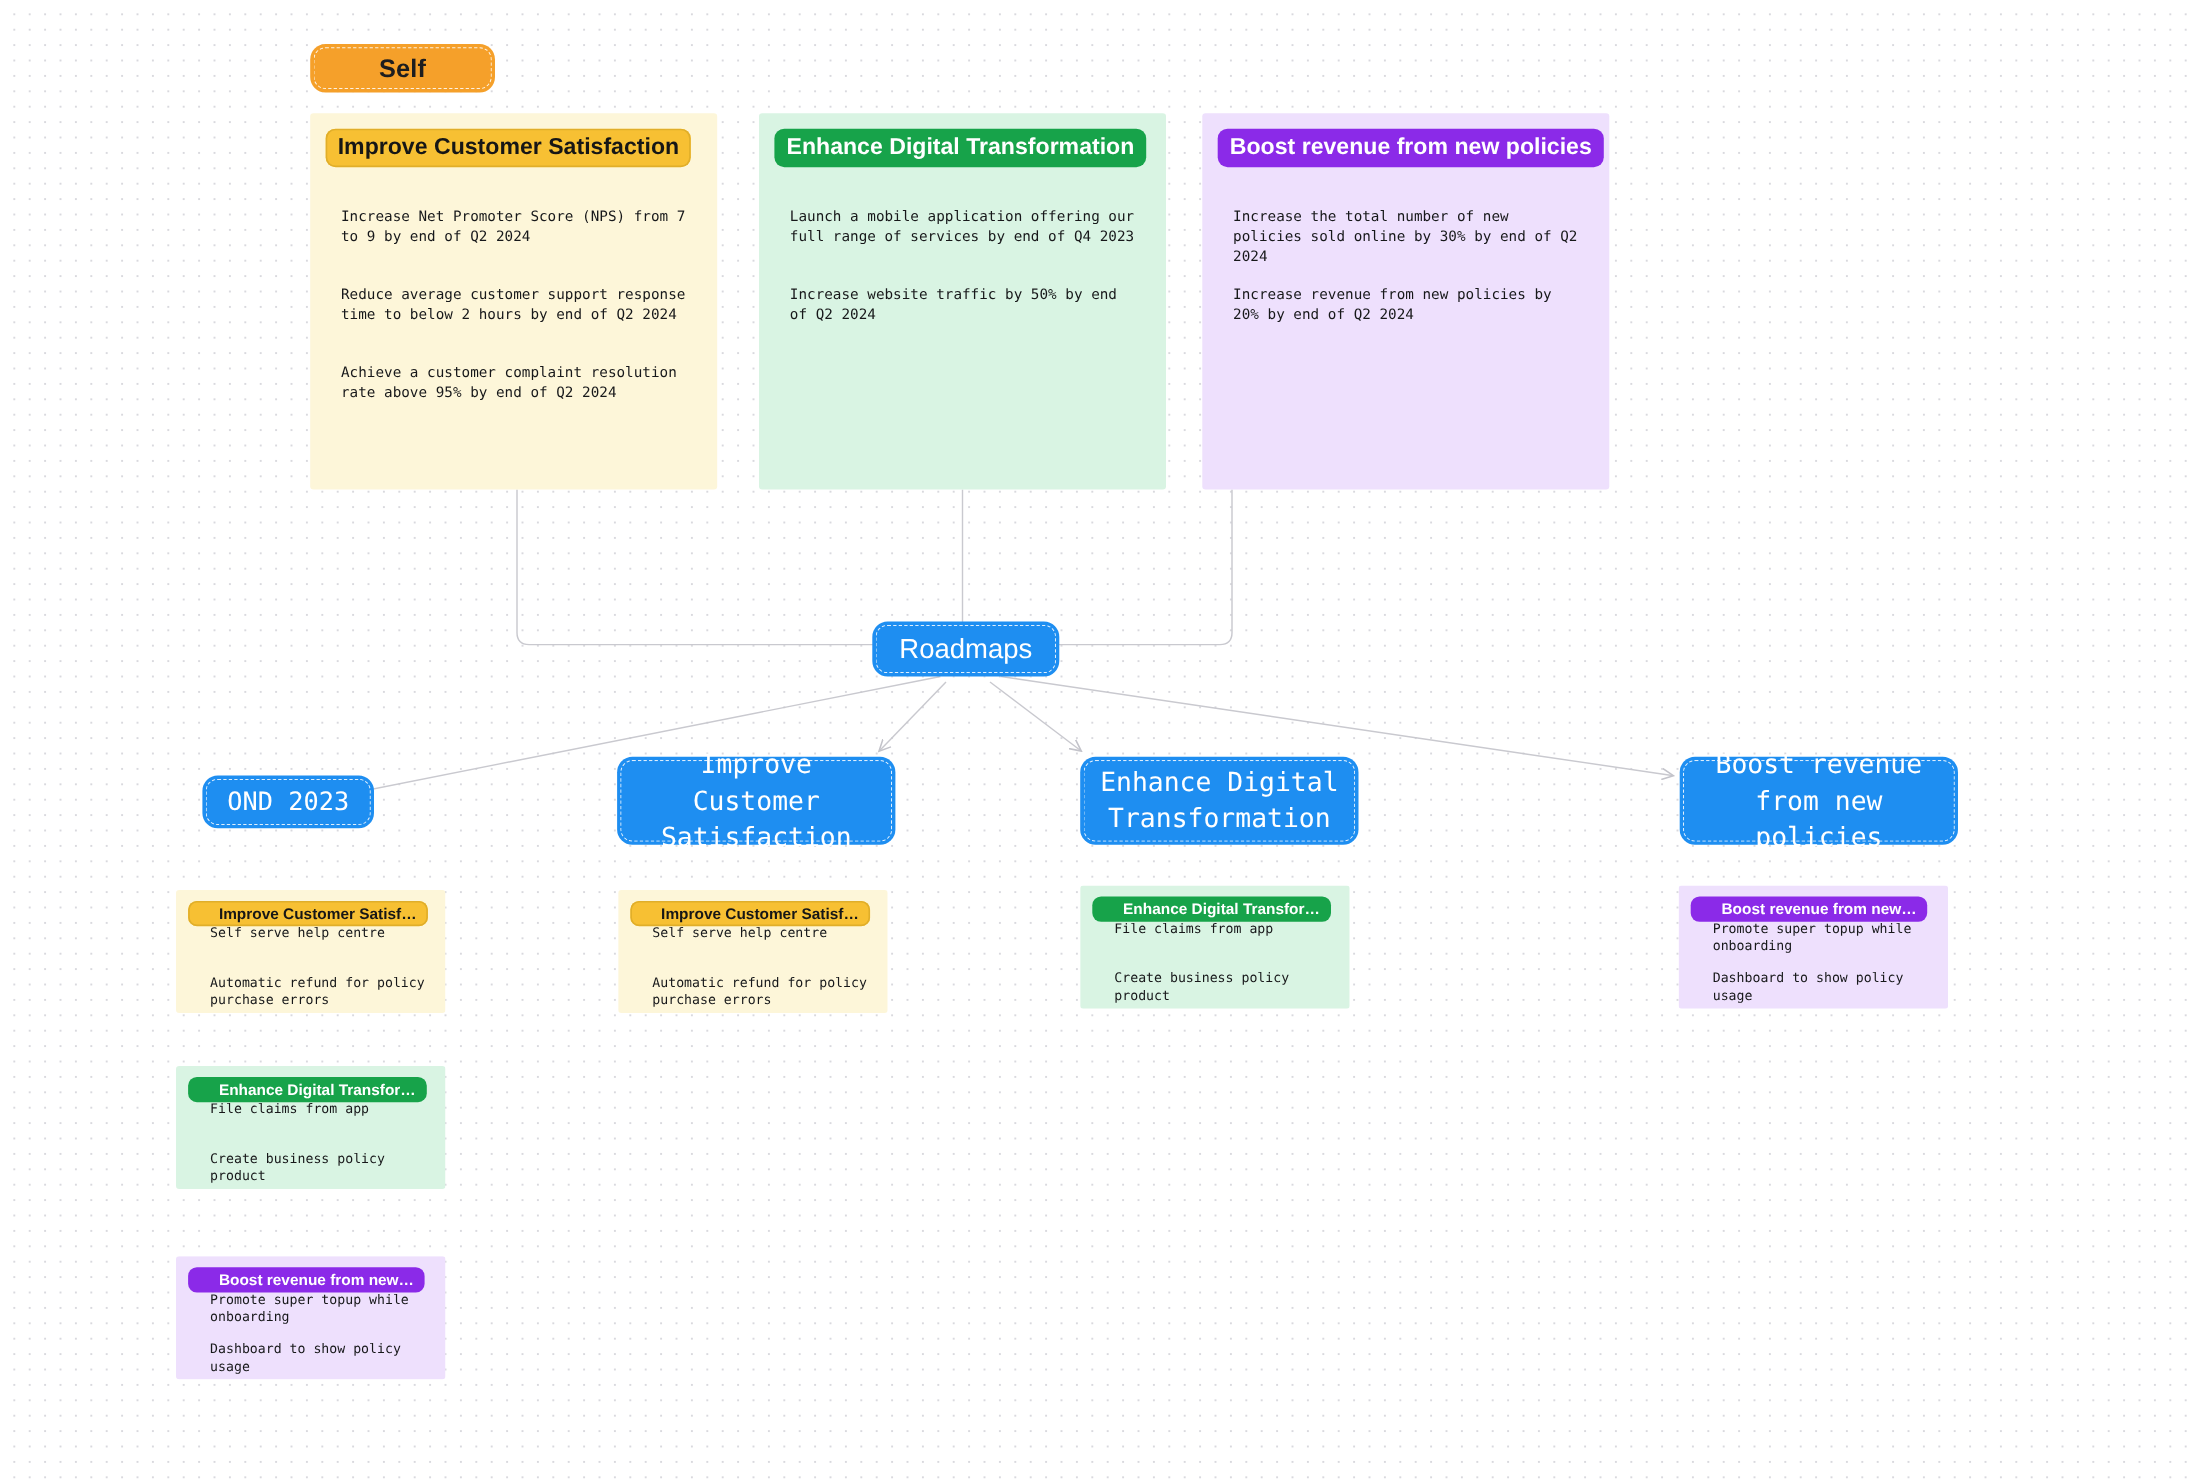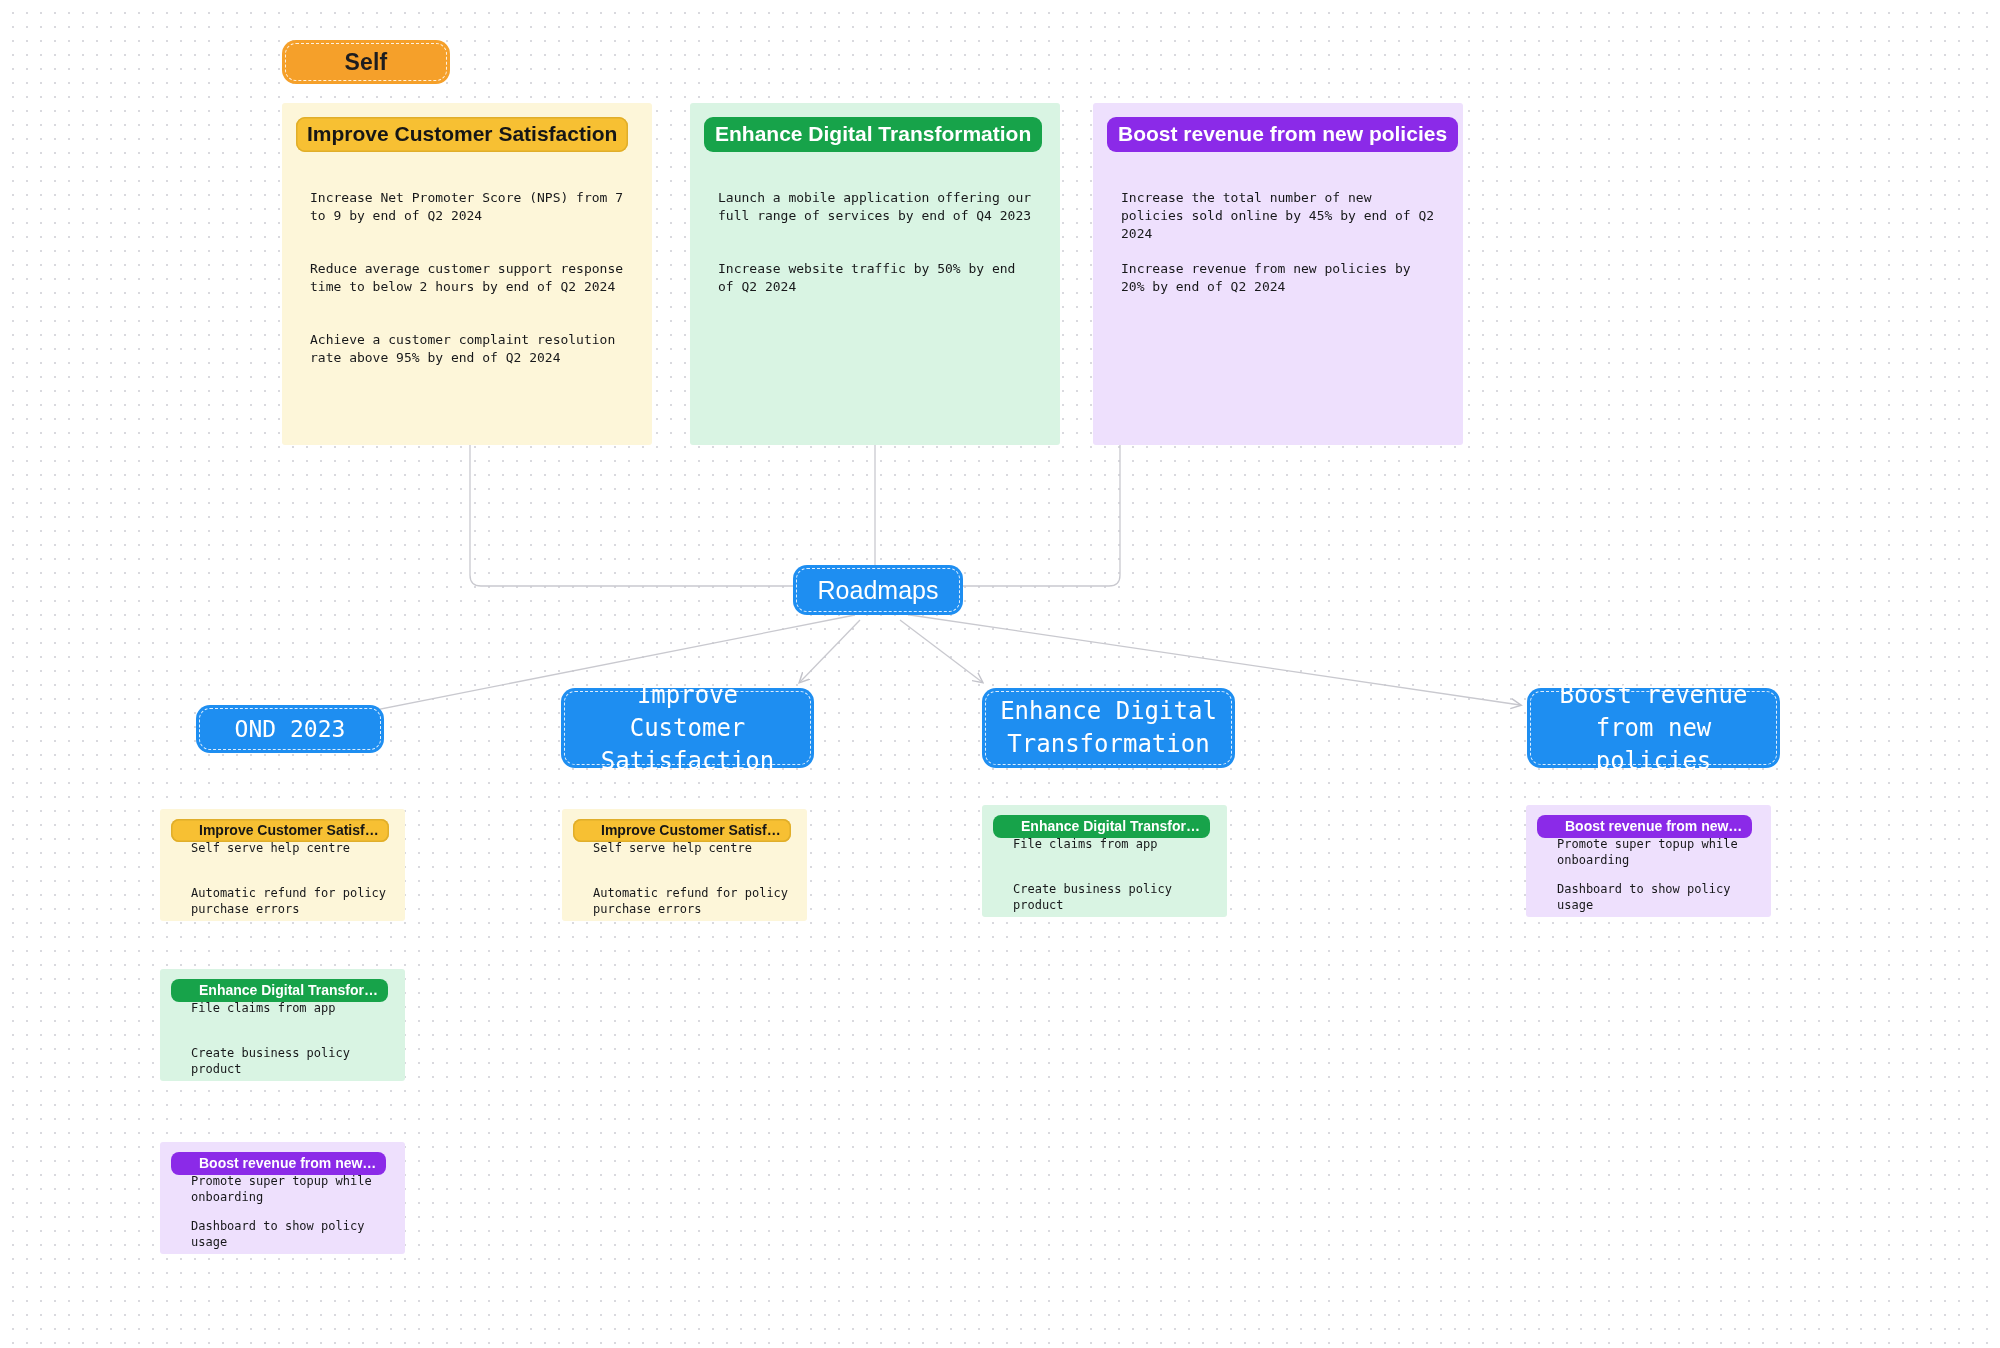--- a/index.html
+++ b/index.html
@@ -185,30 +185,30 @@
     <div class="krs">
       <div class="kr">Launch a mobile application offering our full range of services by end of Q4 2023</div>
       <div class="kr">Increase website traffic by 50% by end of Q2 2024</div>
     </div>
   </div>
 
   <div class="okr-card theme-purple" style="left:1093px; top:103px; width:370px; height:342px;">
     <div class="card-bg" style="position:absolute;inset:0;border-radius:3px;"></div>
     <div class="badge badge-purple">Boost revenue from new policies</div>
     <div class="krs">
-      <div class="kr">Increase the total number of new policies sold online by 45% by end of Q2 2024</div>
+      <div class="kr">Increase the total number of new policies sold online by 30% by end of Q2 2024</div>
       <div class="kr">Increase revenue from new policies by 20% by end of Q2 2024</div>
     </div>
   </div>
 
   <div class="pill pill-blue" style="left:793px; top:565px; width:170px; height:50px; font-size:25px; font-family:'Liberation Sans',sans-serif;justify-content:center;">
     <span>Roadmaps</span>
   </div>
 
-  <div class="pill pill-blue small" style="left:196px; top:705px; width:188px; height:48px;text-align:center;">
+  <div class="pill pill-blue small" style="left:184px; top:705px; width:156px; height:48px;text-align:center;">
     <span>OND 2023</span>
   </div>
 
   <div class="pill pill-blue" style="left:561px; top:688px; width:253px; height:80px;">
     <span>Improve Customer Satisfaction</span>
   </div>
 
   <div class="pill pill-blue" style="left:982px; top:688px; width:253px; height:80px;">
     <span>Enhance Digital Transformation</span>
   </div>

